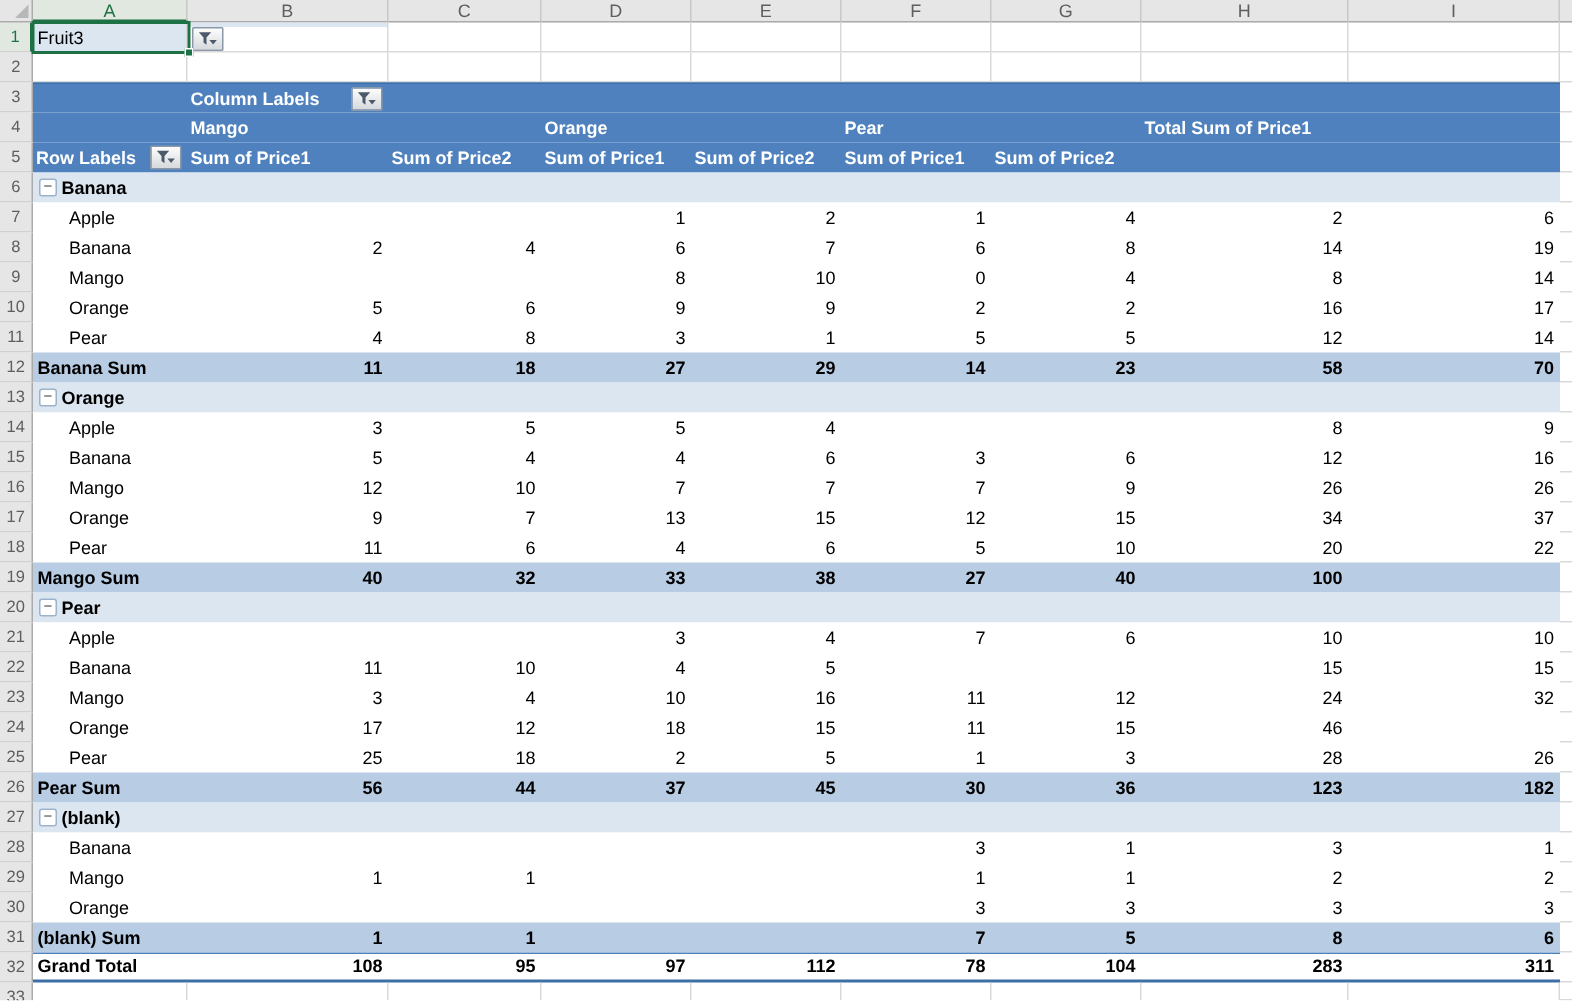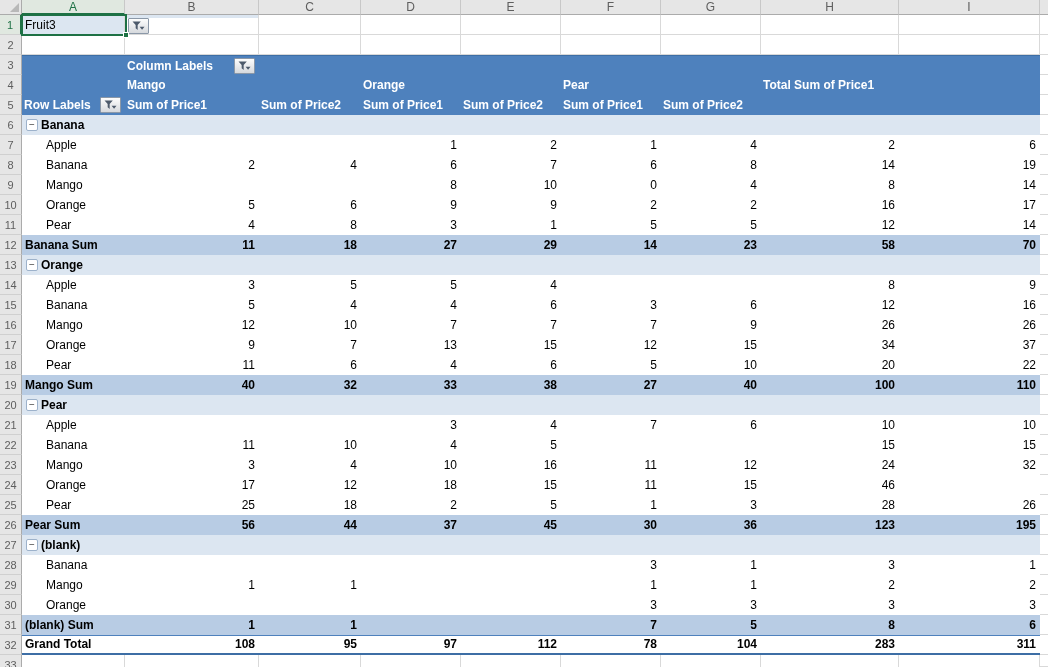--- a/index.html
+++ b/index.html
@@ -396,21 +396,20 @@
         <div class="rn">19</div>
         <div class="pw row-sum">
           <div class="cell cA lab-sum"><span>Mango Sum</span></div>
           <div class="cell num" style="width: 134px;">40</div>
           <div class="cell num" style="width: 102px;">32</div>
           <div class="cell num" style="width: 100px;">33</div>
           <div class="cell num" style="width: 100px;">38</div>
           <div class="cell num" style="width: 100px;">27</div>
           <div class="cell num" style="width: 100px;">40</div>
           <div class="cell num" style="width: 138px;">100</div>
-          <div class="cell num" style="width: 141px;">110</div>
         </div>
         <div class="sliver"></div>
       </div>
       <div class="r">
         <div class="rn">20</div>
         <div class="pw row-group">
           <div class="cell cA lab-group">
             <span class="cbox">−</span>
             <span>Pear</span>
           </div>
@@ -503,21 +502,21 @@
         <div class="rn">26</div>
         <div class="pw row-sum">
           <div class="cell cA lab-sum"><span>Pear Sum</span></div>
           <div class="cell num" style="width: 134px;">56</div>
           <div class="cell num" style="width: 102px;">44</div>
           <div class="cell num" style="width: 100px;">37</div>
           <div class="cell num" style="width: 100px;">45</div>
           <div class="cell num" style="width: 100px;">30</div>
           <div class="cell num" style="width: 100px;">36</div>
           <div class="cell num" style="width: 138px;">123</div>
-          <div class="cell num" style="width: 141px;">195</div>
+          <div class="cell num" style="width: 141px;">182</div>
         </div>
         <div class="sliver"></div>
       </div>
       <div class="r">
         <div class="rn">27</div>
         <div class="pw row-group">
           <div class="cell cA lab-group">
             <span class="cbox">−</span>
             <span>(blank)</span>
           </div>

